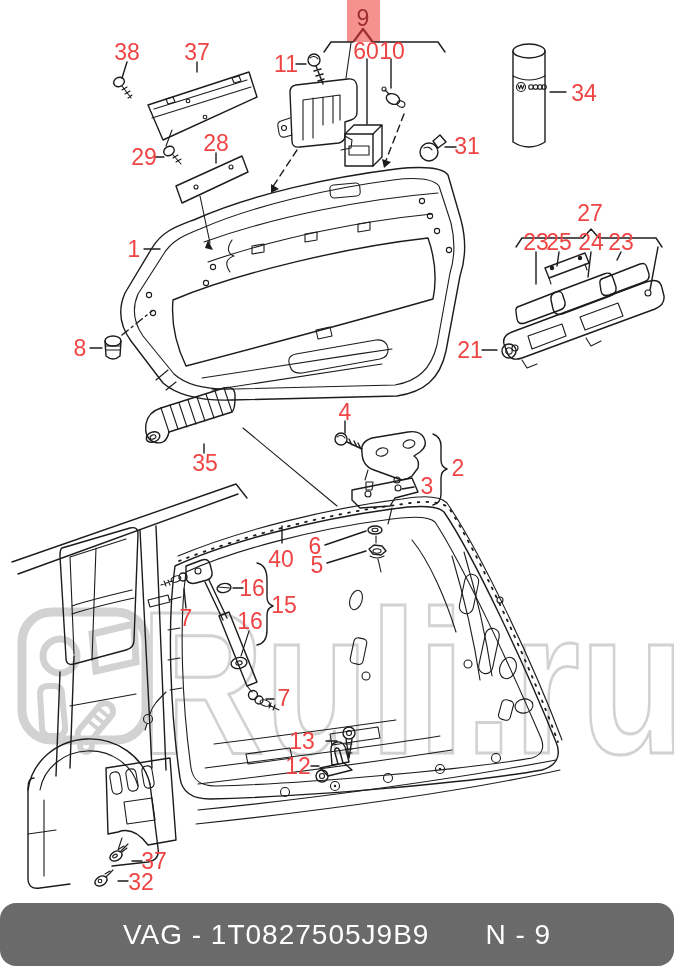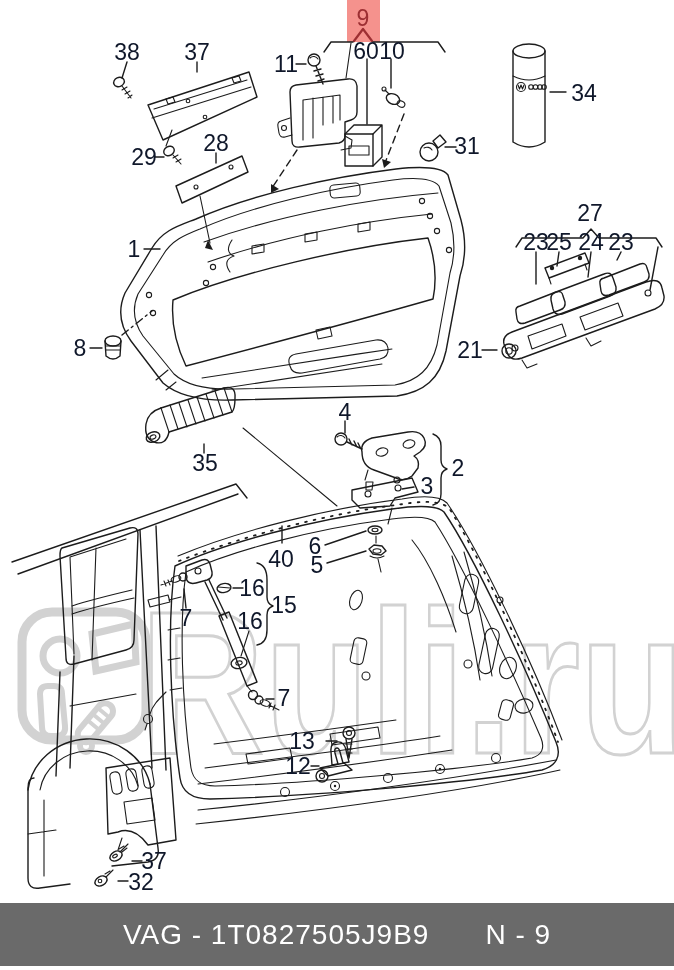--- a/index.html
+++ b/index.html
@@ -8,23 +8,23 @@
   .ln{fill:none;stroke:var(--line,#1c1c1c);stroke-width:1.4;stroke-linecap:round;stroke-linejoin:round;}
   .ln2{fill:none;stroke:var(--line,#1c1c1c);stroke-width:1.1;stroke-linecap:round;stroke-linejoin:round;}
   .fillln{fill:var(--line,#1c1c1c);stroke:none;}
   .dash{stroke-dasharray:7 5;}
   .dashdot{stroke-dasharray:8 4 2 4;}
   .dots{stroke-dasharray:1.8 7;stroke-width:1.8;}
   .wm{fill:none;stroke:var(--watermark,#d2d2d2);}
   .wmtext{fill:none;stroke:var(--watermark,#d2d2d2);stroke-width:3;font-family:"Liberation Sans",sans-serif;font-weight:bold;}
   .hlbox{fill:var(--highlight_fill,#f5928d);stroke:none;}
   .hlln{fill:none;stroke:var(--highlight_text,#9d2f33);stroke-width:2.2;stroke-linecap:round;stroke-linejoin:round;}
-  .callout{position:absolute;transform:translate(-50%,-50%);font-size:23px;color:#0f172a;white-space:nowrap;}
+  .callout{position:absolute;transform:translate(-50%,-50%);font-size:23px;color:#ef4444;white-space:nowrap;}
   .callout.red{color:var(--highlight_text,#9d2f33);}
-  .footer{position:absolute;left:0;top:903px;width:674px;height:63px;background:var(--footer_bg,#6a6a6a);display:flex;align-items:center;justify-content:center;gap:56px;color:var(--footer_text,#ffffff);font-size:28px;letter-spacing:1px;}
+  .footer{position:absolute;left:0;top:903px;width:674px;height:63px;background:var(--footer_bg,#6a6a6a);display:flex;align-items:center;justify-content:center;gap:56px;color:var(--footer_text,#ffffff);font-size:28px;letter-spacing:1px;border-radius:16px;}
 </style>
 </head>
 <body>
 
 <div class="stage">
 
 <svg width="674" height="906" viewBox="0 0 674 906">
 
   <g>
     <rect class="wm" x="22" y="612" width="124" height="128" rx="30" stroke-width="9"></rect>

